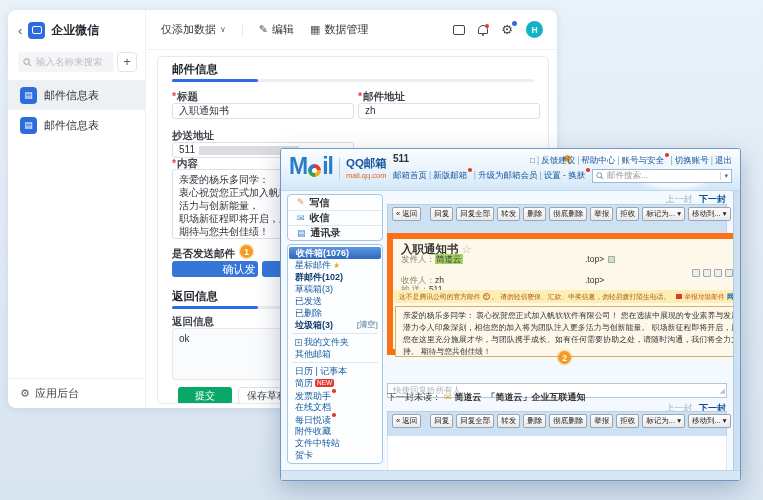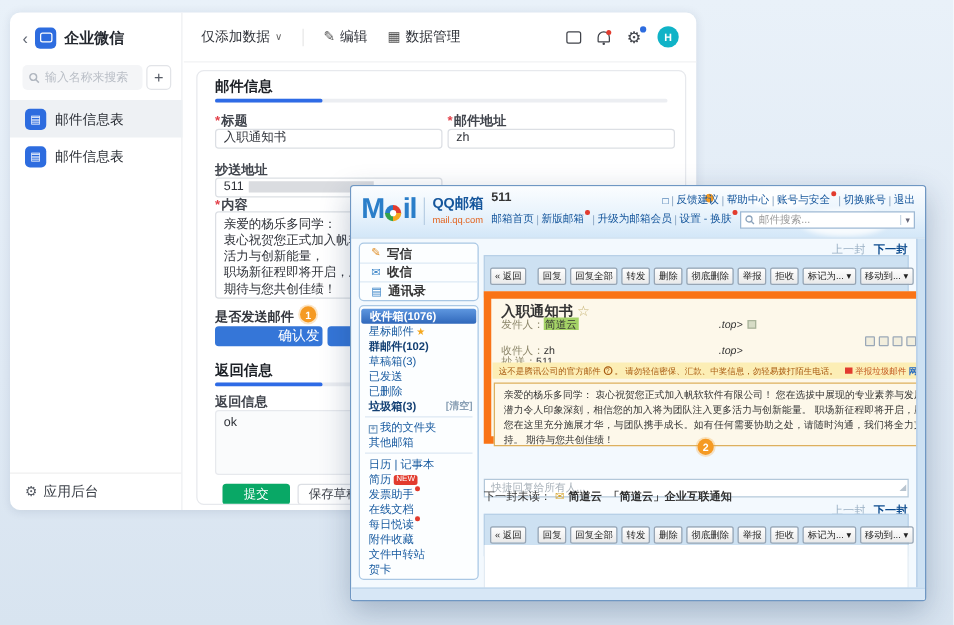--- a/index.html
+++ b/index.html
@@ -120,32 +120,32 @@
   .sb-div { border-top:1px solid #dbe7f3; margin:2px 4px; }
   .newb { display:inline-block; background:#e23b2e; color:#fff; font-size:6.5px; line-height:8px;
           padding:0 2px; border-radius:2px; margin-left:2px; vertical-align:1px; }
   .fstar { color:#f5a81e; font-size:8px; margin-left:2px; }
   .bp { display:inline-block; width:7px; height:7px; border:1px solid #7aa0c4; font-size:7px; line-height:5px;
         text-align:center; color:#4a79a8; margin-right:2px; }
 
   .pager { position:absolute; right:14px; font-size:9px; white-space:nowrap; }
   .pv { color:#9ab0c4; } .nx { color:#0c4b8e; font-weight:bold; margin-left:4px; }
   .tb { position:absolute; left:106px; width:340px; height:24px; background:#cde1f2; border:1px solid #b7d0e7;
-        display:flex; align-items:center; padding:16px 4px; gap:3px; }
+        display:flex; align-items:flex-end; padding:16px 4px; gap:3px; }
   .tbtn { background:linear-gradient(#fefefe,#e9e9e9); border:1px solid #97a5b4; border-radius:2px;
           font-size:7.5px; color:#222; padding:2.5px 3px; line-height:1; white-space:nowrap; }
   .tbtn.first { margin-right:6px; }
 
   .panel { position:absolute; left:106px; width:368px; top:42px; height:122px; background:#fdf8ea; border:6px solid #f97316; }
   .subj { position:absolute; left:8px; top:3px; font-size:11.5px; font-weight:bold; color:#333; }
   .subj .st { color:#c9b77a; font-weight:normal; margin-left:3px; }
   .mrow { position:absolute; left:8px; font-size:8.5px; color:#8a8468; white-space:nowrap; }
   .mrow .v { color:#333; }
   .hl { background:#a4d266; color:#2c4a10; padding:0 1px; }
-  .sfx { position:absolute; left:174px; color:#333;font-style:italic; }
+  .sfx { position:absolute; left:184px; color:#333; }
   .mi2 { display:inline-block; width:7px; height:7px; background:#d7dcc6; border:1px solid #a9b39a; margin-left:4px; vertical-align:-1px; }
   .micons { position:absolute; right:8px; top:30px; display:flex; gap:3px; align-items:center; }
   .mi { width:8px; height:8px; border:1px solid #9aa8b8; background:#f2eedd; border-radius:1px; }
   .mcaret { font-size:7px; color:#8a97a6; }
   .warn { position:absolute; left:1px; right:1px; top:51px; height:13px; background:#fceeb5;
           display:flex; align-items:center; gap:2px; padding:0 5px; font-size:6.8px; color:#a85a10; white-space:nowrap; overflow:hidden; }
   .helpc { display:inline-flex; width:7px; height:7px; border:1px solid #a85a10; border-radius:50%;
            font-size:5.5px; align-items:center; justify-content:center; flex:0 0 auto; }
   .rep { color:#c2571f; margin-left:4px; display:flex; align-items:center; gap:2px; }
   .repic { width:6px; height:5px; background:#e23b2e; display:inline-block; }

